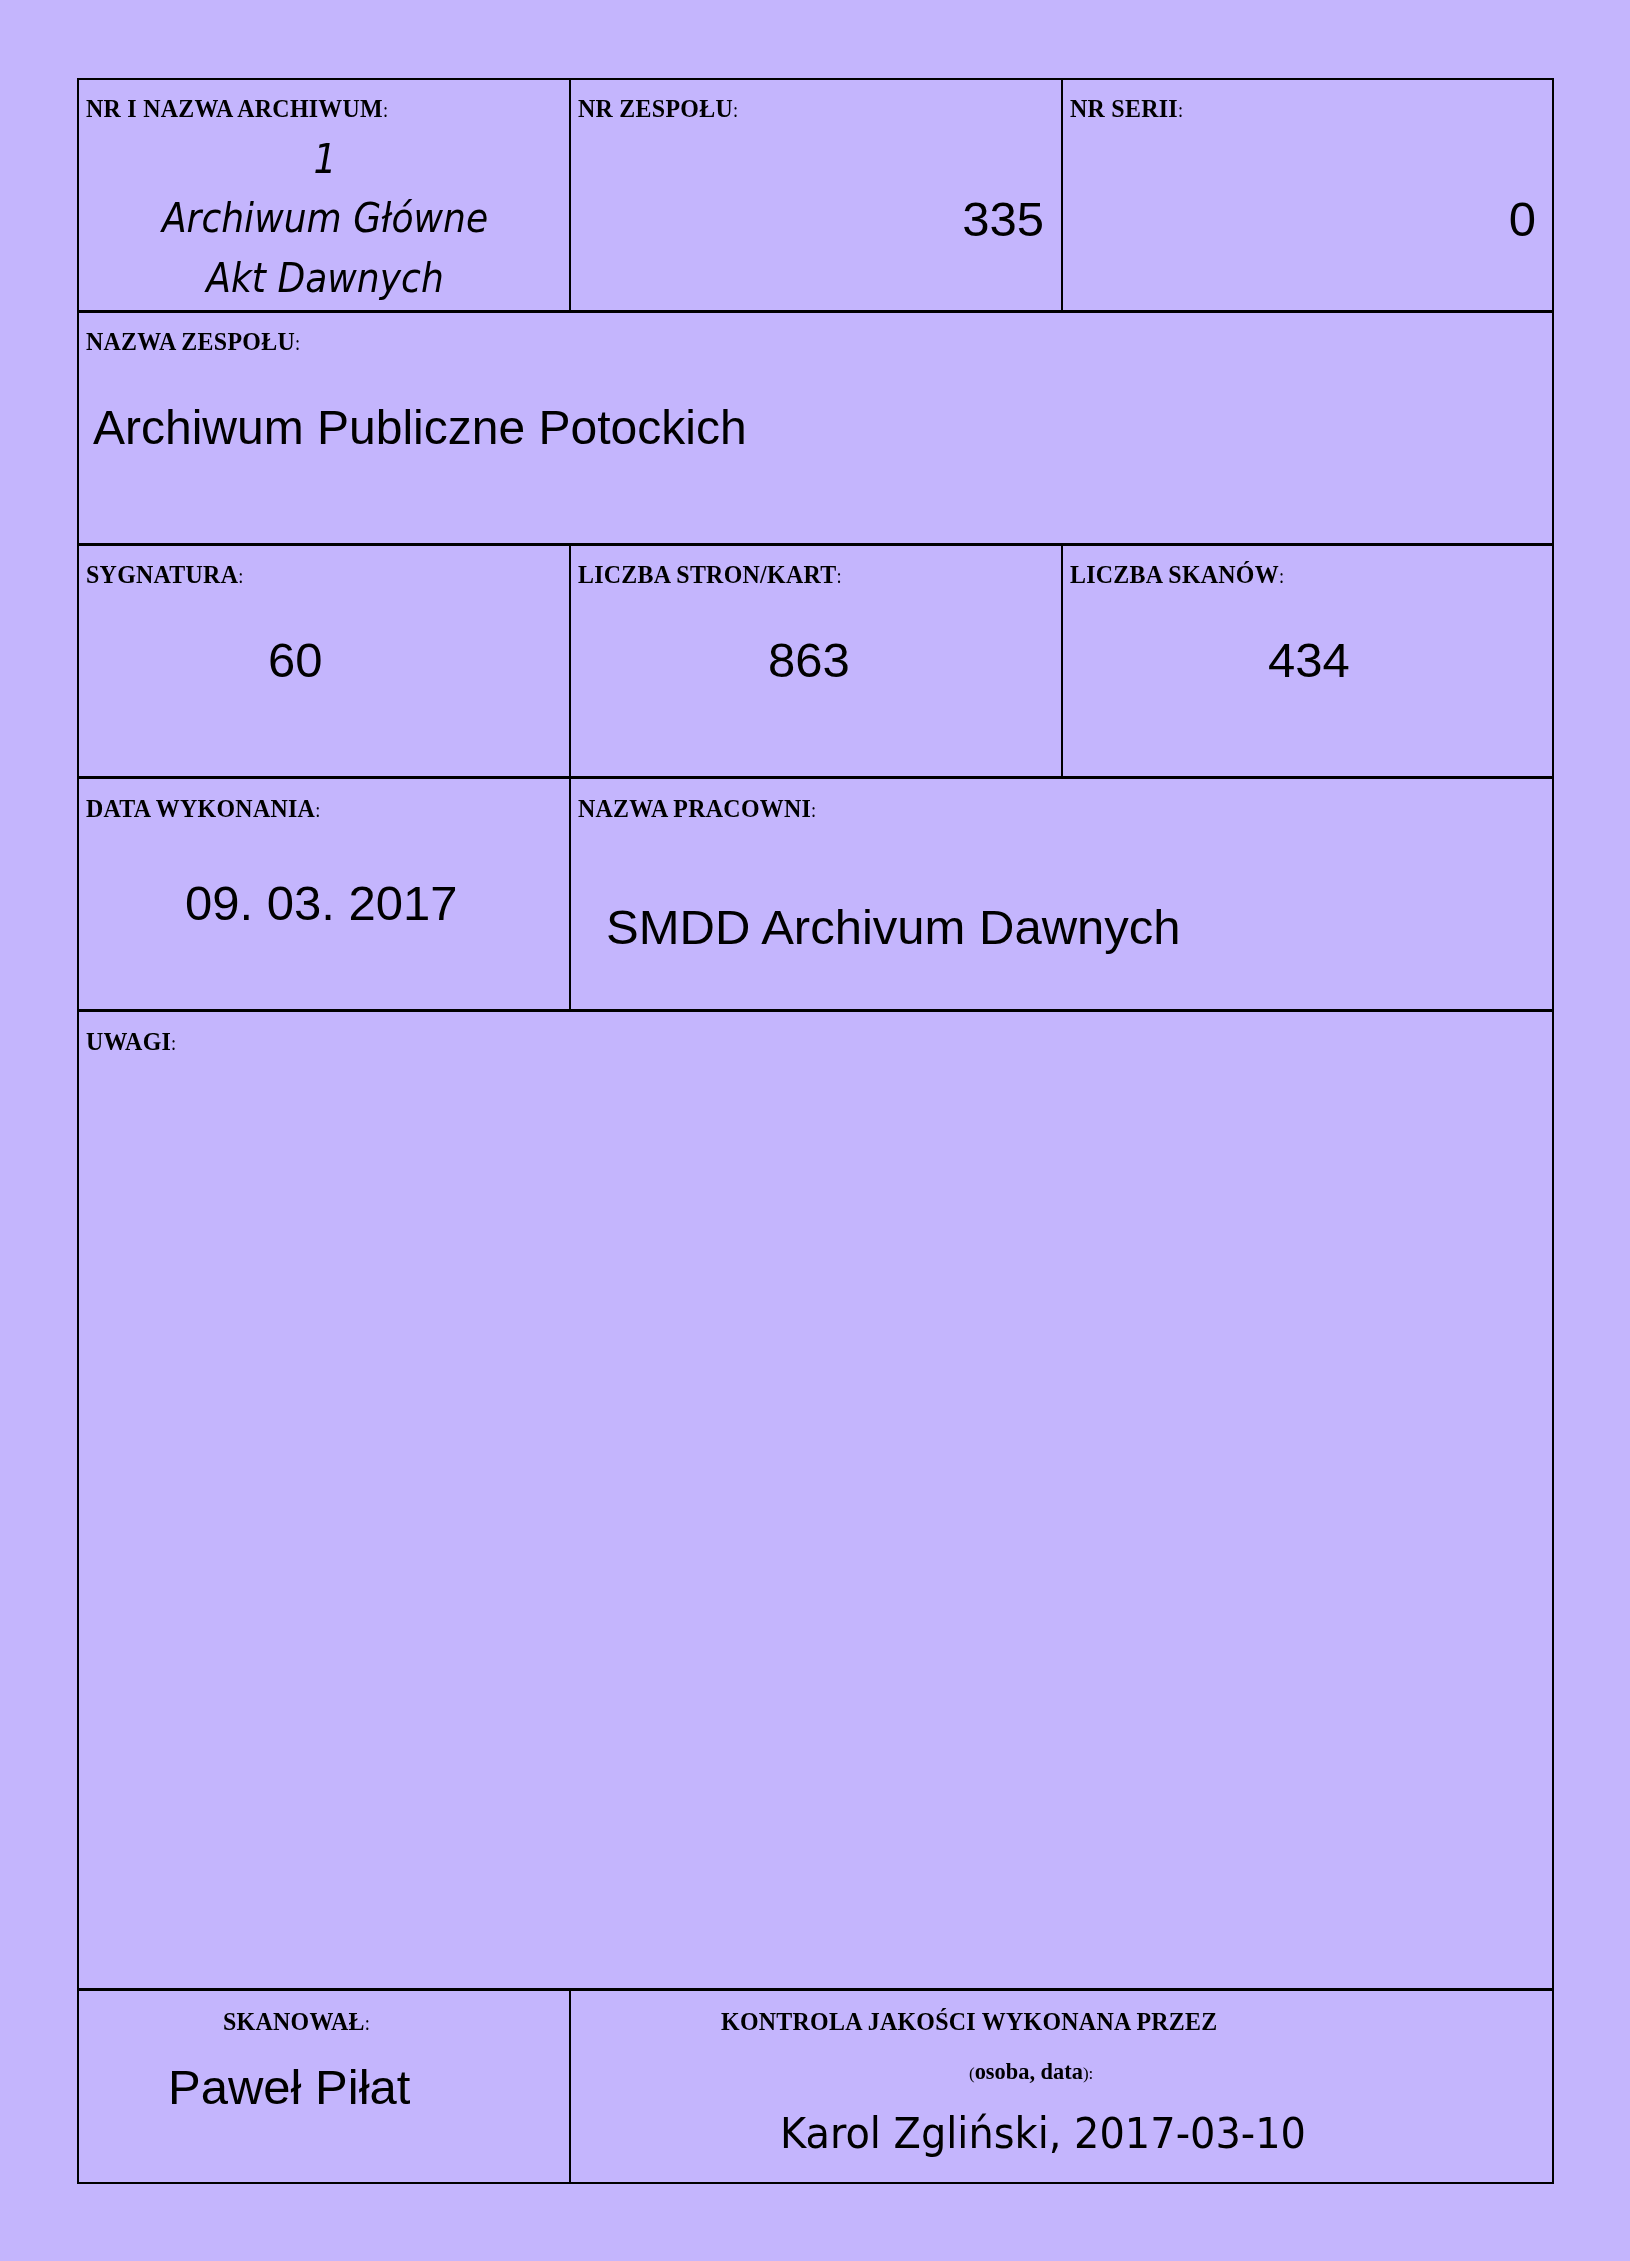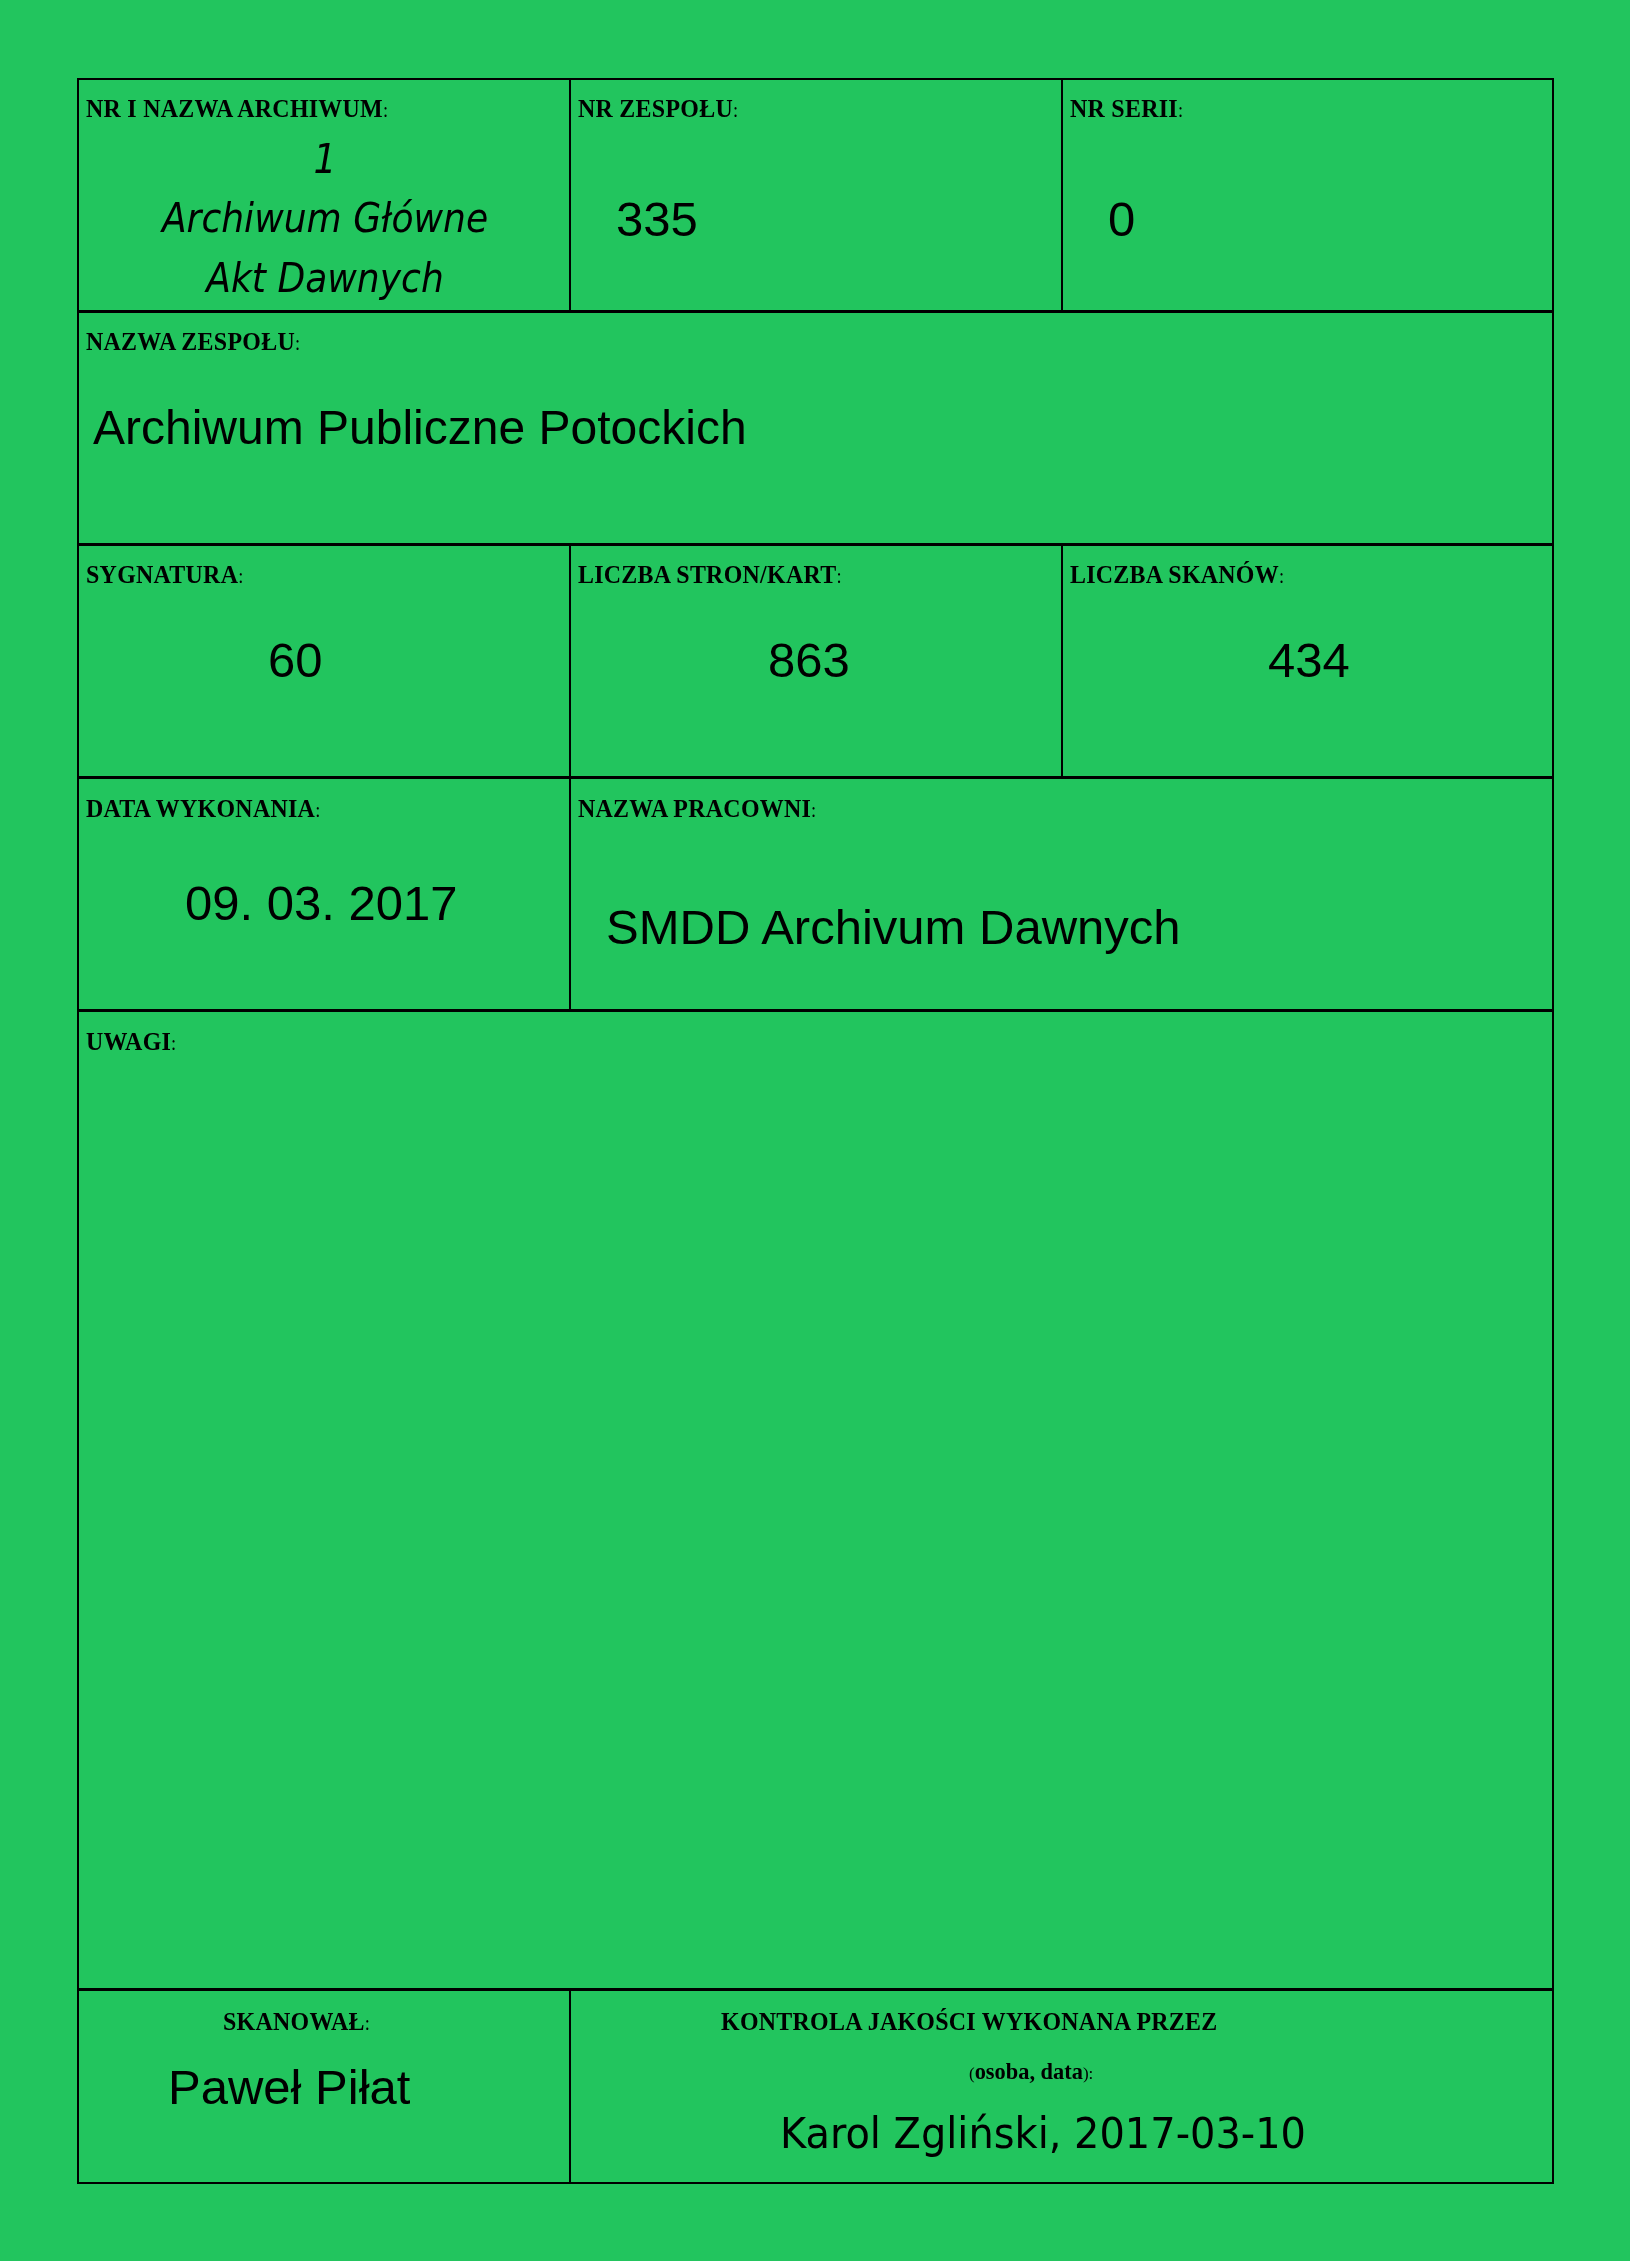--- a/index.html
+++ b/index.html
@@ -1,30 +1,30 @@
 <!DOCTYPE html>
 <html style="font-size:10.5px"><head>
 <meta charset="utf-8">
 <style>
   html, body { margin: 0; padding: 0; background: #ffffff; }
   body { width: 1630px; height: 2261px; position: relative; overflow: hidden; color: #000; }
-  .sheet { position: absolute; left: 0; top: 0; width: 1630px; height: 2261px; background: #22c55e; }
+  .sheet { position: absolute; left: 0; top: 0; width: 1630px; height: 2261px; background: #c4b5fd; }
   .table { position: absolute; left: 77px; top: 78px; width: 1477px; height: 2106px;
            border: 2.6px solid #000; box-sizing: border-box; }
   .hline { position: absolute; left: 77px; width: 1477px; height: 3.3px; background: #000; }
   .vline { position: absolute; width: 2px; background: #000; }
   .label { position: absolute; font-family: "Liberation Serif", "DejaVu Serif", serif;
            font-weight: bold; font-size: 26px; letter-spacing: 0.3px; white-space: nowrap;
            transform: scaleX(0.92); transform-origin: left top; }
   .label .colon { font-weight: normal; font-size: 20px; }
   .val { position: absolute; font-family: "Liberation Sans", "DejaVu Sans", sans-serif;
          font-size: 49px; white-space: nowrap; line-height: 1; }
   .ital { font-style: italic; font-family: "DejaVu Sans", "Liberation Sans", sans-serif;
           font-size: 41px; transform: scaleX(0.88); transform-origin: center top; text-align: center; line-height: 59px; }
-  .center { text-align: left; margin-left: 45px; }
+  .center { text-align: right; }
   .small-label { position: absolute; font-family: "Liberation Serif", "DejaVu Serif", serif;
            font-weight: bold; font-size: 22.4px; white-space: nowrap; }
   .small-label .paren { font-weight: normal; font-size: 17px; }
 </style>
 </head>
 <body>
 
 <div class="sheet">
 
   <div class="table"></div>

